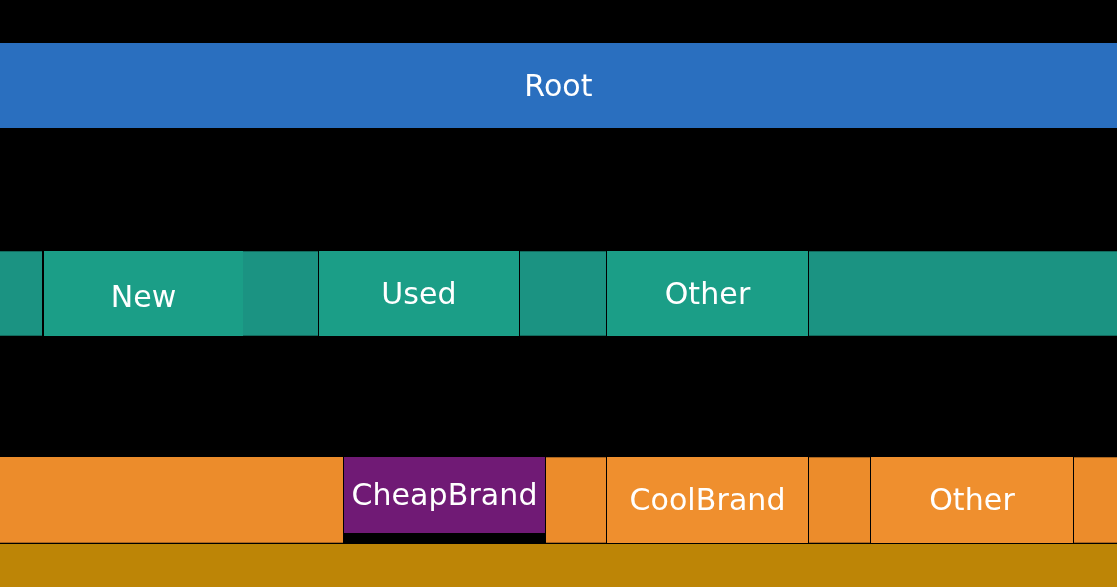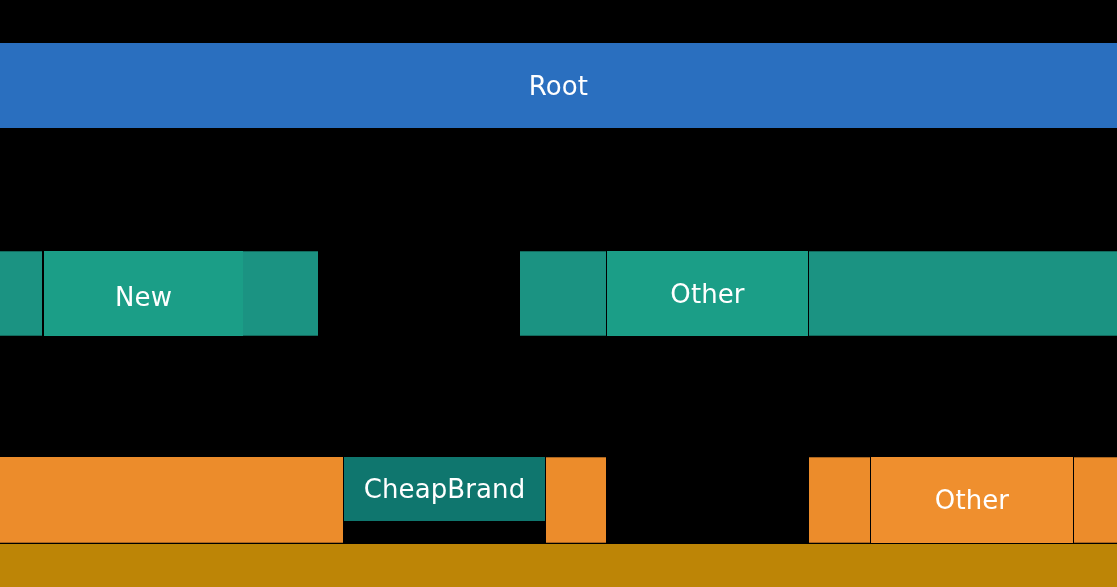--- a/index.html
+++ b/index.html
@@ -29,21 +29,21 @@
     top: 0;
     box-sizing: border-box;
     display: flex;
     align-items: center;
     justify-content: center;
     overflow: hidden;
     white-space: nowrap;
   }
   .node-label {
     color: #ffffff;
-    font-size: 26px;
+    font-size: 30px;
     line-height: 1;
     letter-spacing: 0.1px;
     font-family: "DejaVu Sans", sans-serif;
     pointer-events: none;
   }
   .pad-seam-bottom {
     box-shadow: inset 0 -1px 0 rgba(0,0,0,0.28);
   }
   .pad-seam-both {
     box-shadow: inset 0 1px 0 rgba(0,0,0,0.28), inset 0 -1px 0 rgba(0,0,0,0.28);
@@ -57,32 +57,38 @@
       <div class="node" style="left: 0px; width: 1117px; height: 85px; background: rgb(42, 111, 191);">
         <span class="node-label" style="color: rgb(255, 255, 255);">Root</span>
       </div>
     </div>
     <div class="level-row" id="row-category-level" style="top: 251px; height: 85px;">
       <div class="node pad-seam-both" style="left: 0px; width: 42px; height: 85px; background: rgb(27, 147, 130);"></div>
       <div class="node" style="left: 44px; width: 199px; height: 85px; background: rgb(27, 158, 135);">
         <span class="node-label" style="color: rgb(255, 255, 255); margin-top: 6px;">New</span>
       </div>
       <div class="node pad-seam-both" style="left: 243px; width: 75px; height: 85px; background: rgb(27, 147, 130);"></div>
+      <div class="node" style="left: 319px; width: 200px; height: 85px; background: rgb(27, 158, 135);">
+        <span class="node-label" style="color: rgb(255, 255, 255);">Used</span>
+      </div>
       <div class="node pad-seam-both" style="left: 520px; width: 86px; height: 85px; background: rgb(27, 147, 130);"></div>
       <div class="node" style="left: 607px; width: 201px; height: 85px; background: rgb(27, 158, 135);">
         <span class="node-label" style="color: rgb(255, 255, 255);">Other</span>
       </div>
       <div class="node pad-seam-both" style="left: 809px; width: 308px; height: 85px; background: rgb(27, 147, 130);"></div>
     </div>
     <div class="level-row" id="row-brand-level" style="top: 457px; height: 86px;">
       <div class="node pad-seam-bottom" style="left: 0px; width: 343px; height: 86px; background: rgb(236, 140, 43);"></div>
-      <div class="node" style="left: 344px; width: 201px; height: 64px; background: #0f766e;">
+      <div class="node" style="left: 344px; width: 201px; height: 76px; background: #701a75;">
         <span class="node-label" style="color: rgb(255, 255, 255);">CheapBrand</span>
       </div>
       <div class="node pad-seam-both" style="left: 546px; width: 60px; height: 86px; background: rgb(236, 140, 43);"></div>
+      <div class="node" style="left: 607px; width: 201px; height: 86px; background: rgb(239, 143, 46);">
+        <span class="node-label" style="color: rgb(255, 255, 255);">CoolBrand</span>
+      </div>
       <div class="node pad-seam-both" style="left: 809px; width: 61px; height: 86px; background: rgb(236, 140, 43);"></div>
       <div class="node" style="left: 871px; width: 202px; height: 86px; background: rgb(239, 143, 46);">
         <span class="node-label" style="color: rgb(255, 255, 255);">Other</span>
       </div>
       <div class="node pad-seam-both" style="left: 1074px; width: 43px; height: 86px; background: rgb(236, 140, 43);"></div>
     </div>
     <div class="level-row" id="row-leaf-level" style="top: 544px; height: 43px;">
       <div class="node" style="left: 0px; width: 1117px; height: 43px; background: rgb(189, 133, 6);"></div>
     </div>
   </div>

